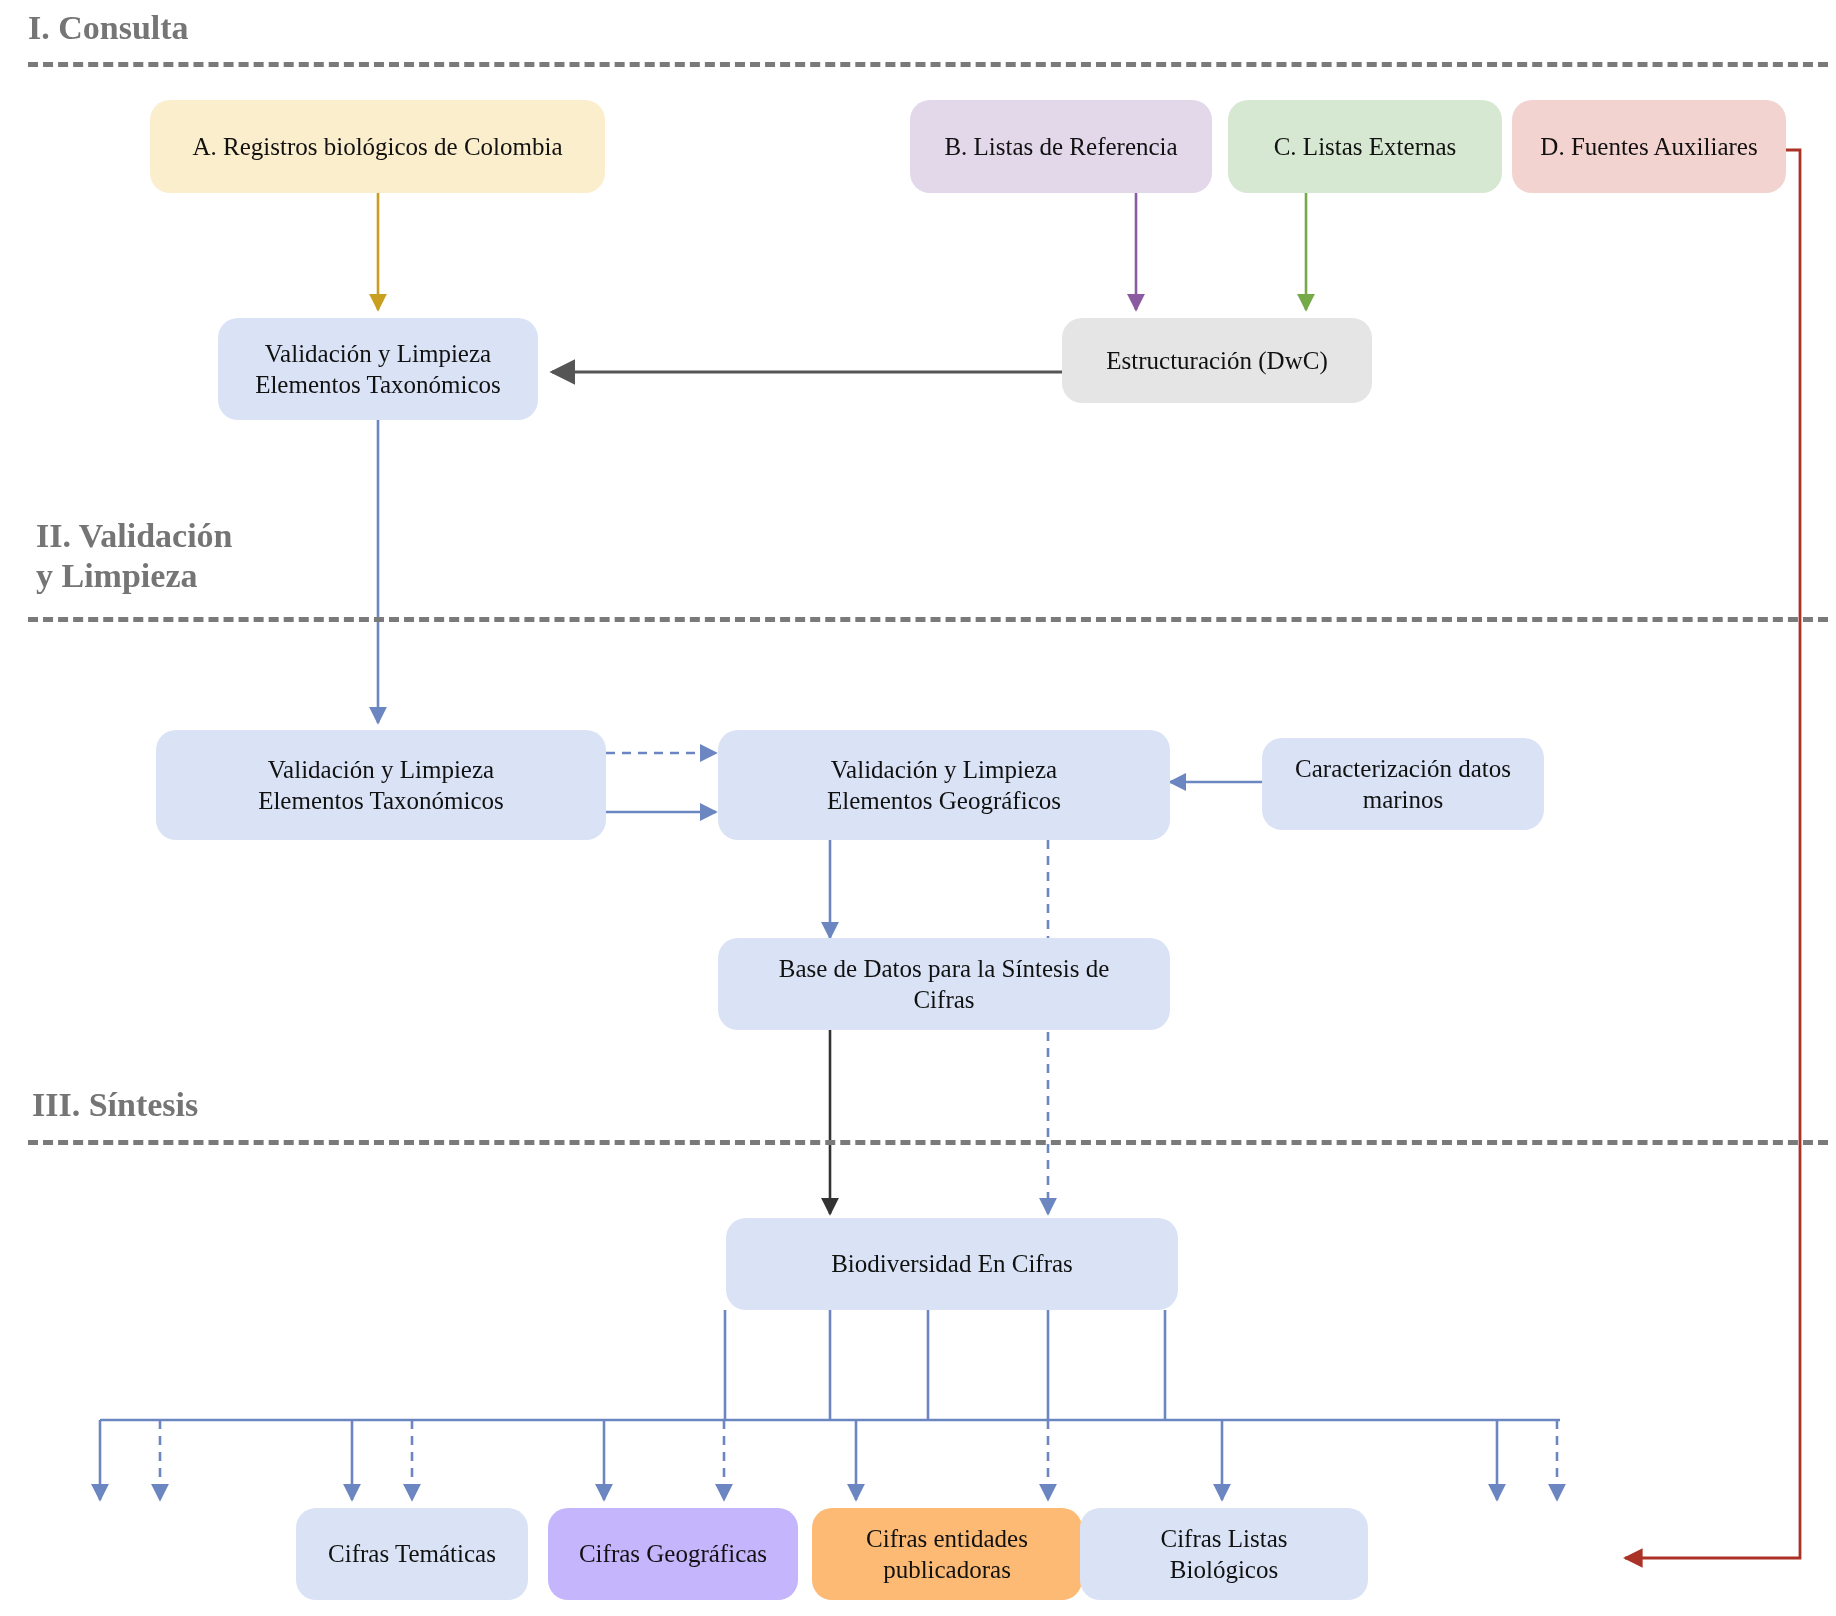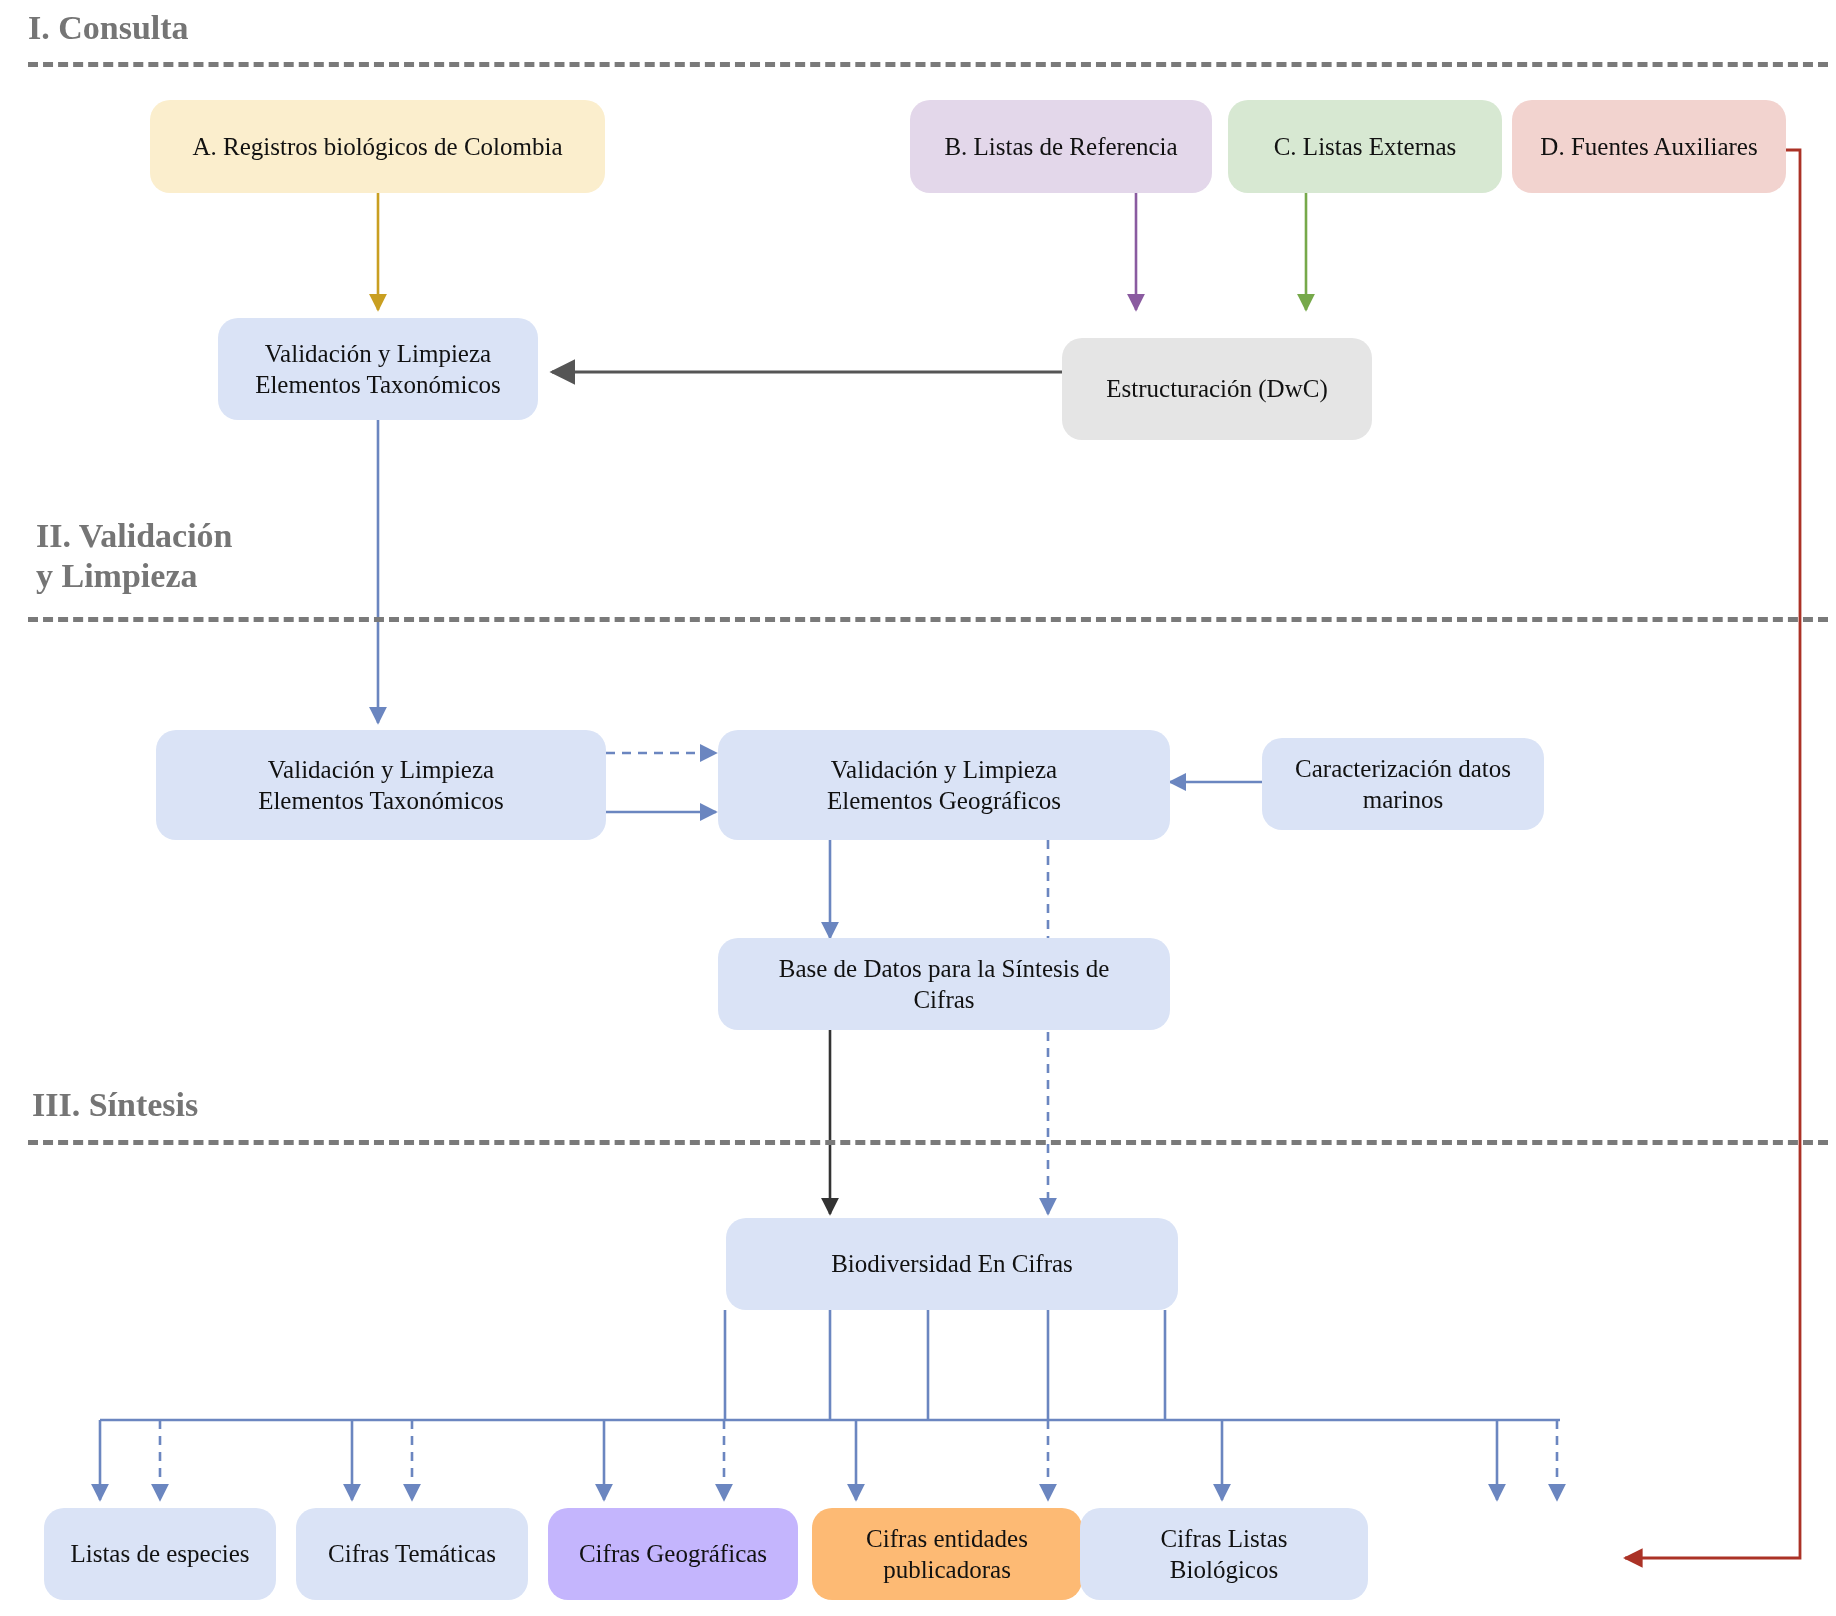--- a/index.html
+++ b/index.html
@@ -137,37 +137,36 @@
 
   <div class="node" style="left:910px; top:100px; width:302px; height:93px; background:#e3d7ea; font-size:25px;">B. Listas de Referencia</div>
 
   <div class="node" style="left:1228px; top:100px; width:274px; height:93px; background:#d7e8d2; font-size:25px;">C. Listas Externas</div>
 
   <div class="node" style="left:1512px; top:100px; width:274px; height:93px; background:#f2d3cf; font-size:25px;">D. Fuentes Auxiliares</div>
 
   <div class="node" style="left:218px; top:318px; width:320px; height:102px; background:#dae3f6; font-size:25px;">Validación y Limpieza
 Elementos Taxonómicos</div>
 
-  <div class="node" style="left:1062px; top:318px; width:310px; height:102px; background:#e5e5e5; font-size:25px;margin-top:20px;">Estructuración (DwC)</div>
+  <div class="node" style="left:1062px; top:318px; width:310px; height:85px; background:#e5e5e5; font-size:25px;">Estructuración (DwC)</div>
 
   <div class="node" style="left:156px; top:730px; width:450px; height:110px; background:#dae3f6; font-size:25px;">Validación y Limpieza
 Elementos Taxonómicos</div>
 
   <div class="node" style="left:718px; top:730px; width:452px; height:110px; background:#dae3f6; font-size:25px;">Validación y Limpieza
 Elementos Geográficos</div>
 
   <div class="node" style="left:1262px; top:738px; width:282px; height:92px; background:#dae3f6; font-size:25px;">Caracterización datos
 marinos</div>
 
   <div class="node" style="left:718px; top:938px; width:452px; height:92px; background:#dae3f6; font-size:25px;">Base de Datos para la Síntesis de
 Cifras</div>
 
   <div class="node" style="left:718px; top:1218px; width:452px; height:92px; background:#dae3f6; font-size:25px;margin-left:8px;">Biodiversidad En Cifras</div>
 
-  <div class="node" style="left:44px; top:1508px; width:232px; height:92px; background:#dae3f6; font-size:25px;">Listas de especies</div>
 
   <div class="node" style="left:296px; top:1508px; width:232px; height:92px; background:#dae3f6; font-size:25px;">Cifras Temáticas</div>
 
   <div class="node" style="left:548px; top:1508px; width:250px; height:92px; background:#c4b5fd; font-size:25px;">Cifras Geográficas</div>
 
   <div class="node" style="left:812px; top:1508px; width:270px; height:92px; background:#fdba74; font-size:25px;">Cifras entidades
 publicadoras</div>
 
   <div class="node" style="left:1080px; top:1508px; width:288px; height:92px; background:#dae3f6; font-size:25px;">Cifras Listas
 Biológicos</div>

